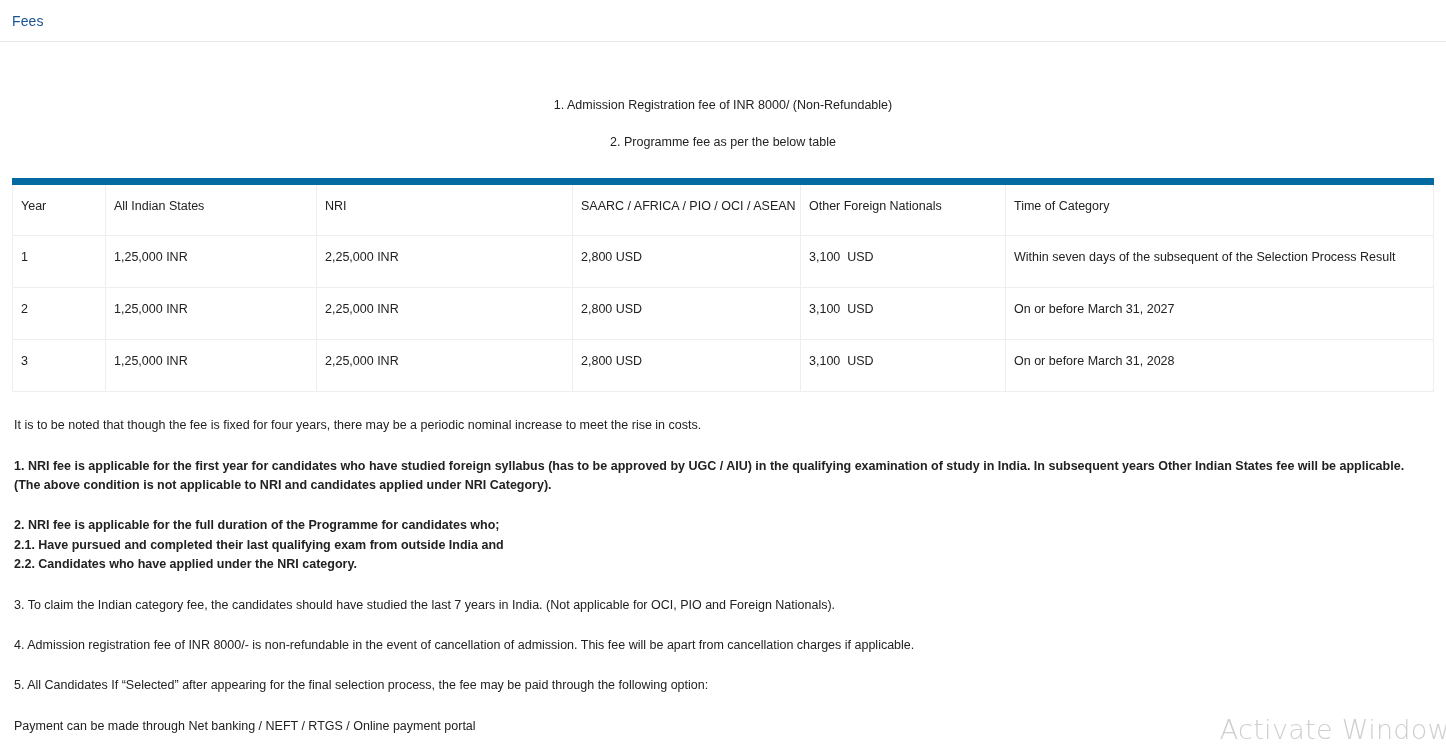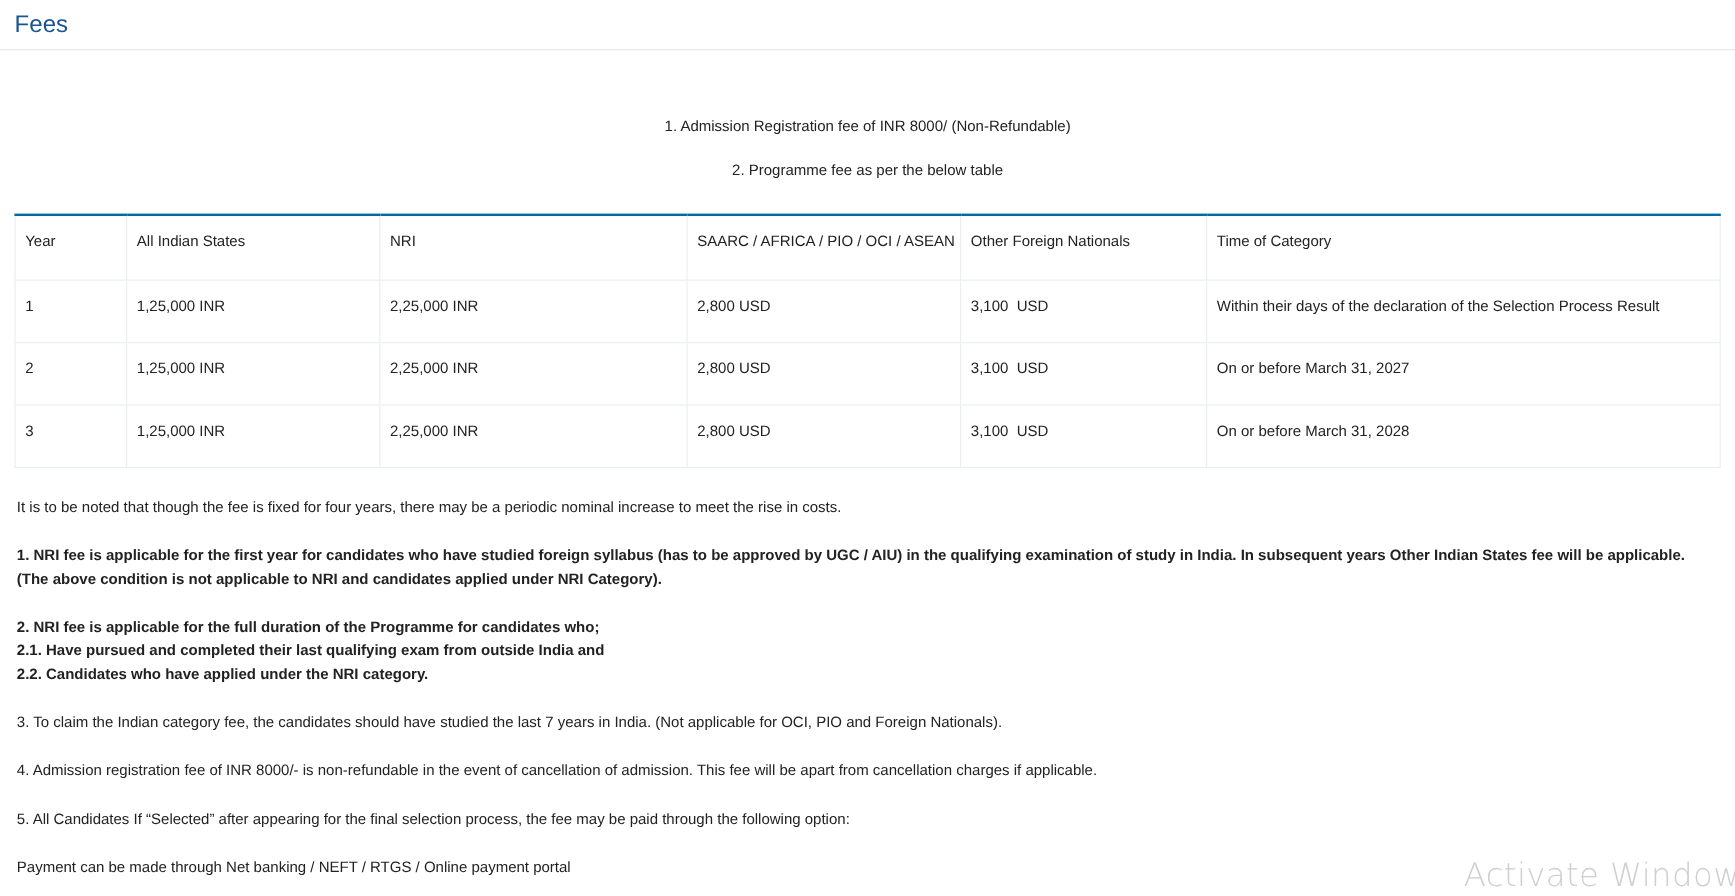--- a/index.html
+++ b/index.html
@@ -19,21 +19,21 @@
   
   .page-header {
     height: 42px;
     box-sizing: border-box;
     border-bottom: 1px solid #e6e8ea;
     display: flex;
     align-items: center;
     padding-left: 12px;
   }
   .page-title {
-    font-size: 20px;
+    font-size: 14px;
     font-weight: 400;
     color: #1a5490;
     letter-spacing: 0.1px;
     line-height: 1;
   }
 
   
   .intro {
     padding-top: 56px;
   }
@@ -63,21 +63,21 @@
     text-align: left;
     vertical-align: top;
     padding: 14px 0 0 8px;
     font-weight: 400;
     line-height: 1.2;
     white-space: pre;
   }
   table.fee-table thead th {
     height: 54px;
     box-sizing: border-box;
-    border-top: 2px solid #0369a1;
+    border-top: 7px solid #0369a1;
   }
   table.fee-table tbody td {
     height: 52px;
     box-sizing: border-box;
   }
   
   col.c0 { width: 93px; }
   col.c1 { width: 211px; }
   col.c2 { width: 256px; }
   col.c3 { width: 228px; }
@@ -150,21 +150,21 @@
         <th>Time of Category</th>
       </tr>
     </thead>
     <tbody>
       <tr>
         <td>1</td>
         <td>1,25,000 INR</td>
         <td>2,25,000 INR</td>
         <td>2,800 USD</td>
         <td>3,100  USD</td>
-        <td>Within their days of the declaration of the Selection Process Result</td>
+        <td>Within seven days of the subsequent of the Selection Process Result</td>
       </tr>
       <tr>
         <td>2</td>
         <td>1,25,000 INR</td>
         <td>2,25,000 INR</td>
         <td>2,800 USD</td>
         <td>3,100  USD</td>
         <td>On or before March 31, 2027</td>
       </tr>
       <tr>

